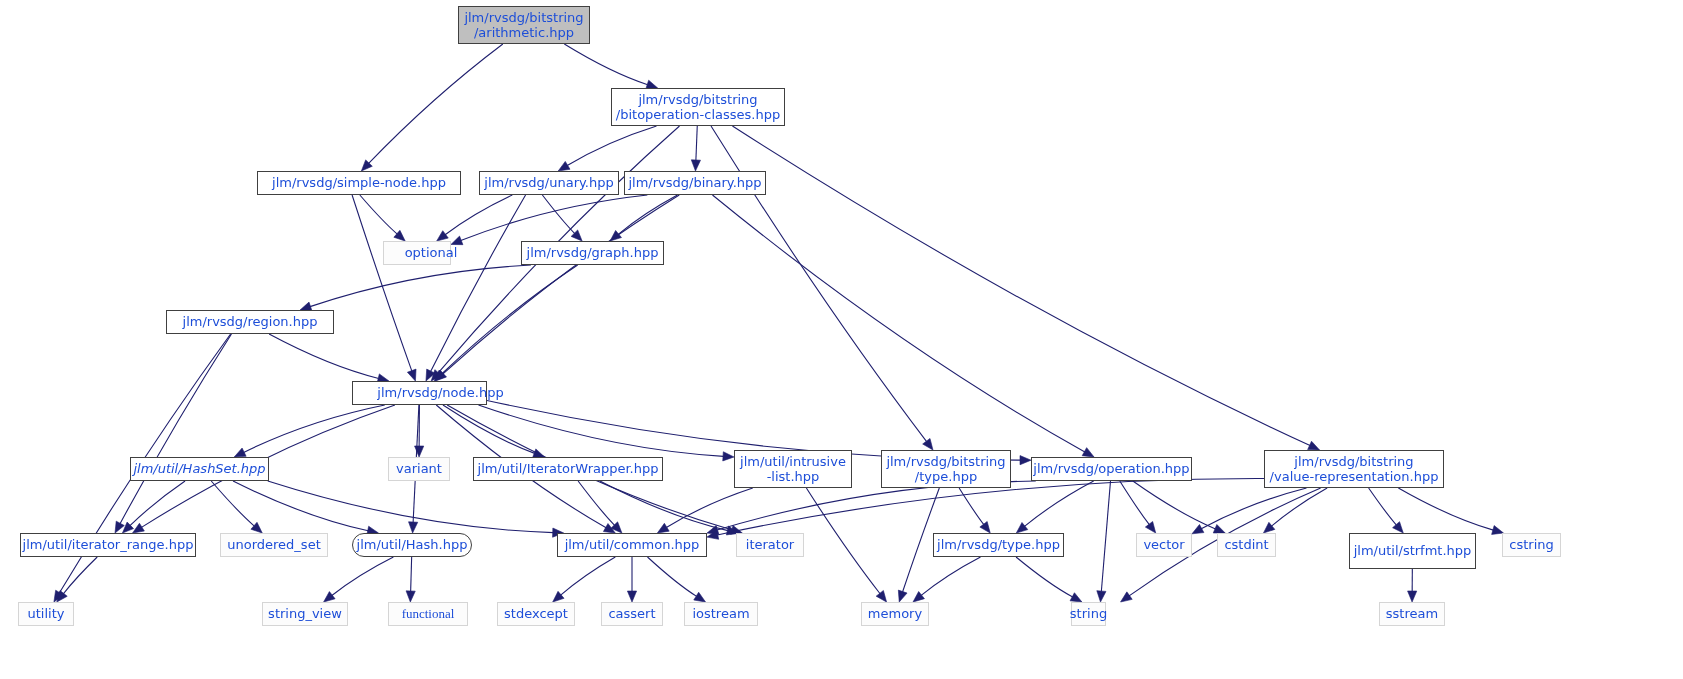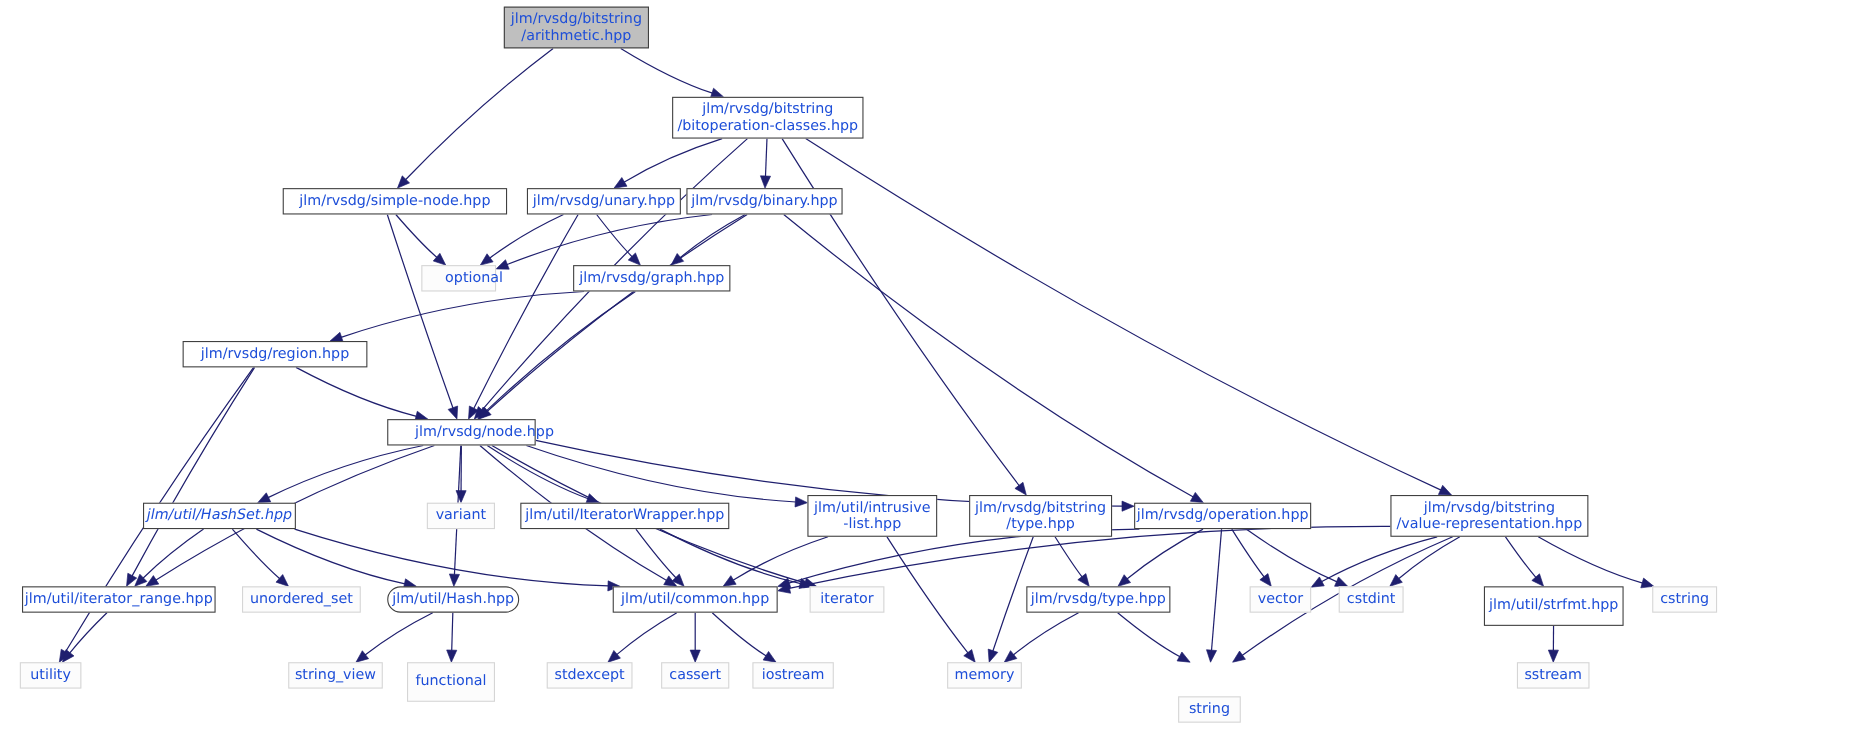--- a/index.html
+++ b/index.html
@@ -219,21 +219,21 @@
       <div class="gnode proj" style="left: 352px; top: 533px; width: 120px; height: 24px; border-radius: 12px;"><span class="lbl">jlm/util/Hash.hpp</span></div>
       <div class="gnode proj" style="left: 557px; top: 533px; width: 150px; height: 24px;"><span class="lbl">jlm/util/common.hpp</span></div>
       <div class="gnode sys" style="left: 736px; top: 533px; width: 68px; height: 24px;"><span class="lbl">iterator</span></div>
       <div class="gnode proj" style="left: 933px; top: 533px; width: 131px; height: 24px;"><span class="lbl">jlm/rvsdg/type.hpp</span></div>
       <div class="gnode sys" style="left: 1136px; top: 533px; width: 56px; height: 24px;"><span class="lbl">vector</span></div>
       <div class="gnode sys" style="left: 1217px; top: 533px; width: 59px; height: 24px;"><span class="lbl">cstdint</span></div>
       <div class="gnode proj" style="left: 1349px; top: 533px; width: 127px; height: 36px;"><span class="lbl">jlm/util/strfmt.hpp</span></div>
       <div class="gnode sys" style="left: 1502px; top: 533px; width: 59px; height: 24px;"><span class="lbl">cstring</span></div>
       <div class="gnode sys" style="left: 18px; top: 602px; width: 56px; height: 24px;"><span class="lbl">utility</span></div>
       <div class="gnode sys" style="left: 262px; top: 602px; width: 86px; height: 24px;"><span class="lbl">string_view</span></div>
-      <div class="gnode sys" style="left: 370px; top: 602px; width: 80px; height: 36px;"><span class="lbl">functional</span></div>
+      <div class="gnode sys" style="left: 388px; top: 602px; width: 80px; height: 24px; font-family: Liberation Serif, serif;"><span class="lbl">functional</span></div>
       <div class="gnode sys" style="left: 497px; top: 602px; width: 78px; height: 24px;"><span class="lbl">stdexcept</span></div>
       <div class="gnode sys" style="left: 601px; top: 602px; width: 62px; height: 24px;"><span class="lbl">cassert</span></div>
       <div class="gnode sys" style="left: 684px; top: 602px; width: 74px; height: 24px;"><span class="lbl">iostream</span></div>
       <div class="gnode sys" style="left: 861px; top: 602px; width: 68px; height: 24px;"><span class="lbl">memory</span></div>
-      <div class="gnode sys" style="left: 1071px; top: 633px; width: 57px; height: 24px;"><span class="lbl">string</span></div>
+      <div class="gnode sys" style="left: 1071px; top: 602px; width: 35px; height: 24px;"><span class="lbl">string</span></div>
       <div class="gnode sys" style="left: 1379px; top: 602px; width: 66px; height: 24px;"><span class="lbl">sstream</span></div>
     </div>
 </div>
 
 </body></html>

